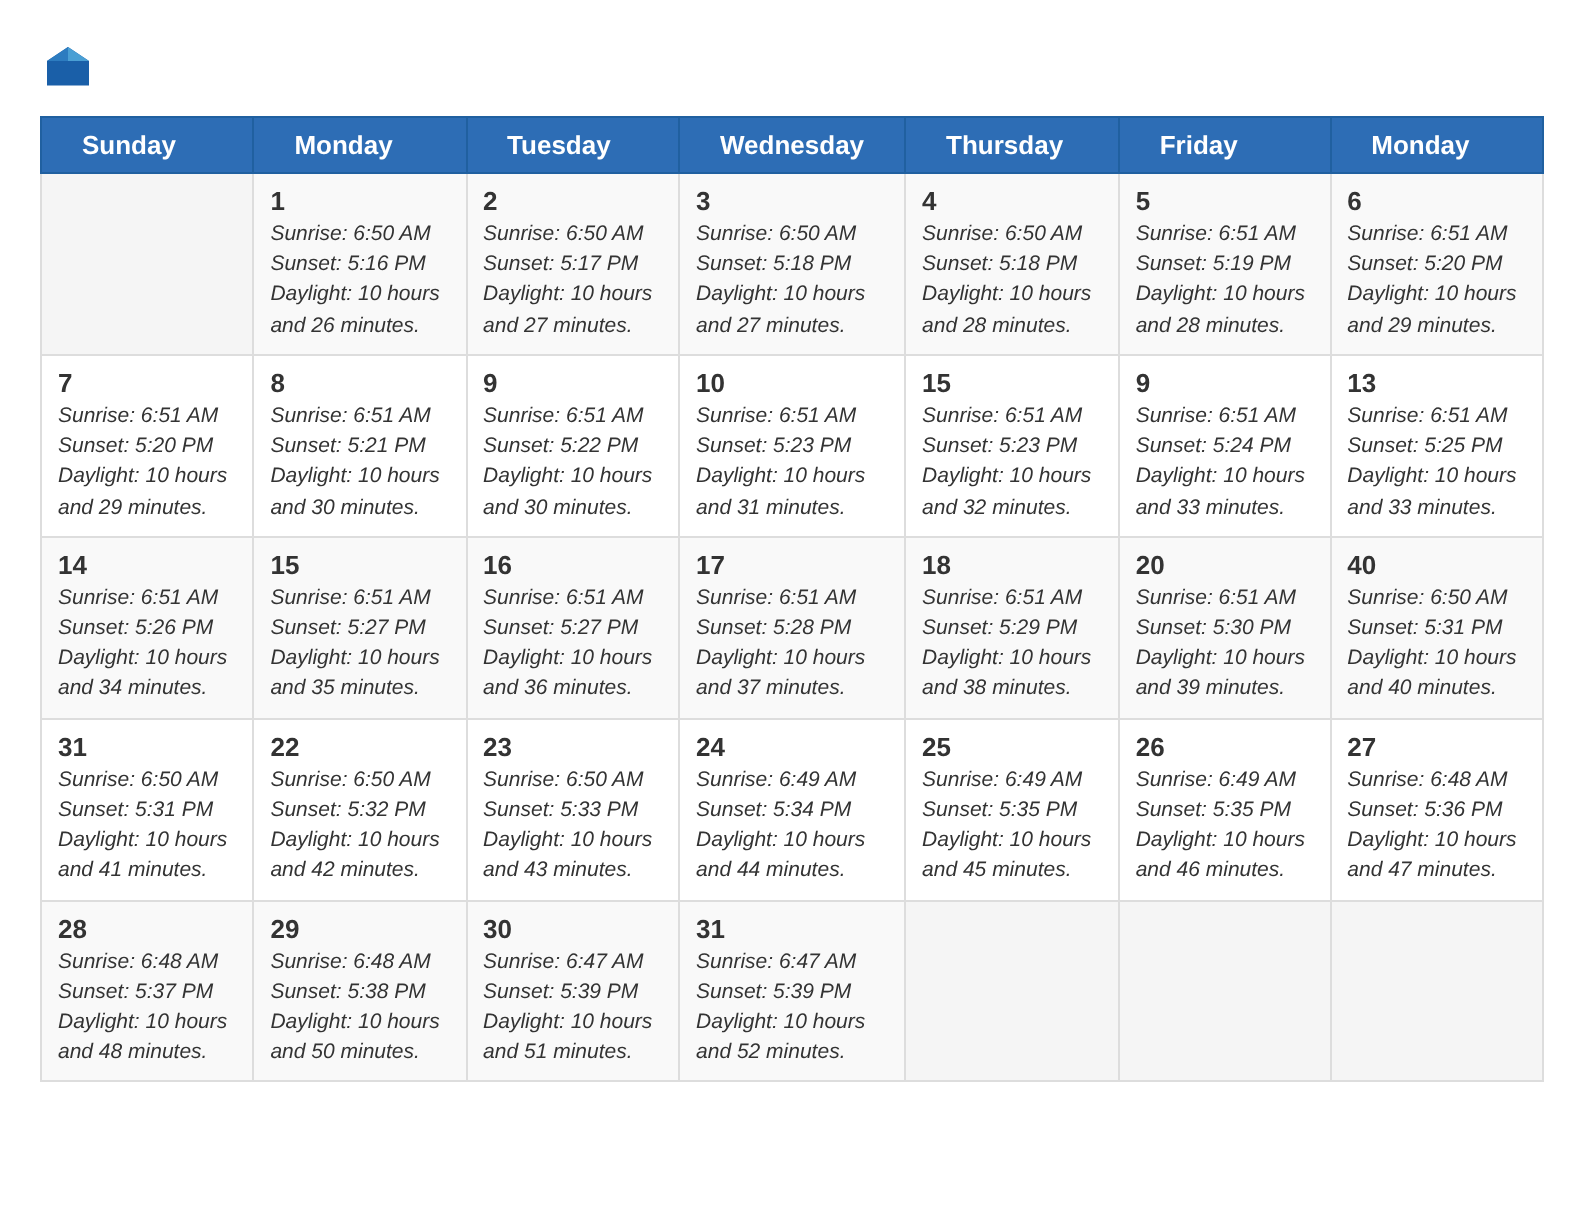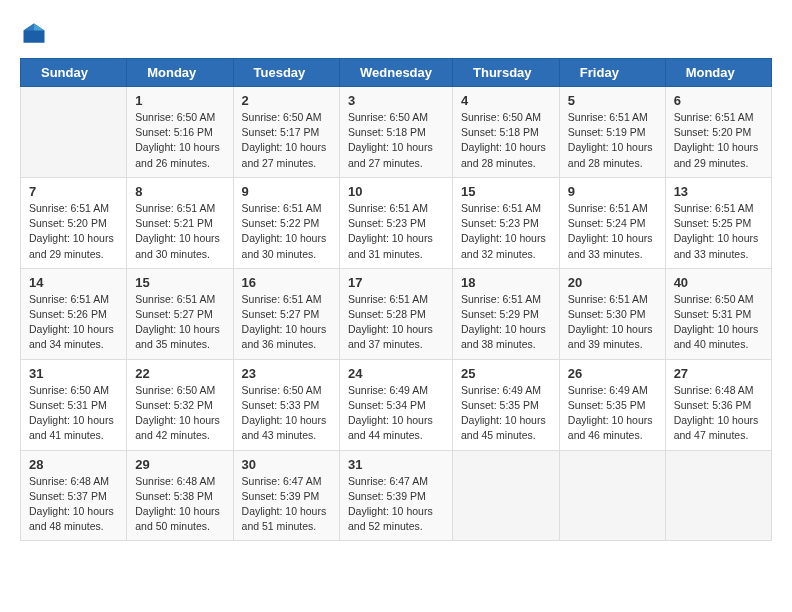--- a/index.html
+++ b/index.html
@@ -73,20 +73,21 @@
     .day-number {
       font-size: 13px;
       font-weight: bold;
       display: block;
       margin-bottom: 2px;
     }
     .day-info {
       font-size: 10.5px;
       line-height: 1.45;
       color: #333;
+      font-style: italic;
     }
     .empty-cell {
       background: #f5f5f5 !important;
     }
   </style>
 </head>
 <body>
 
 <div class="header">
   <div class="logo">

